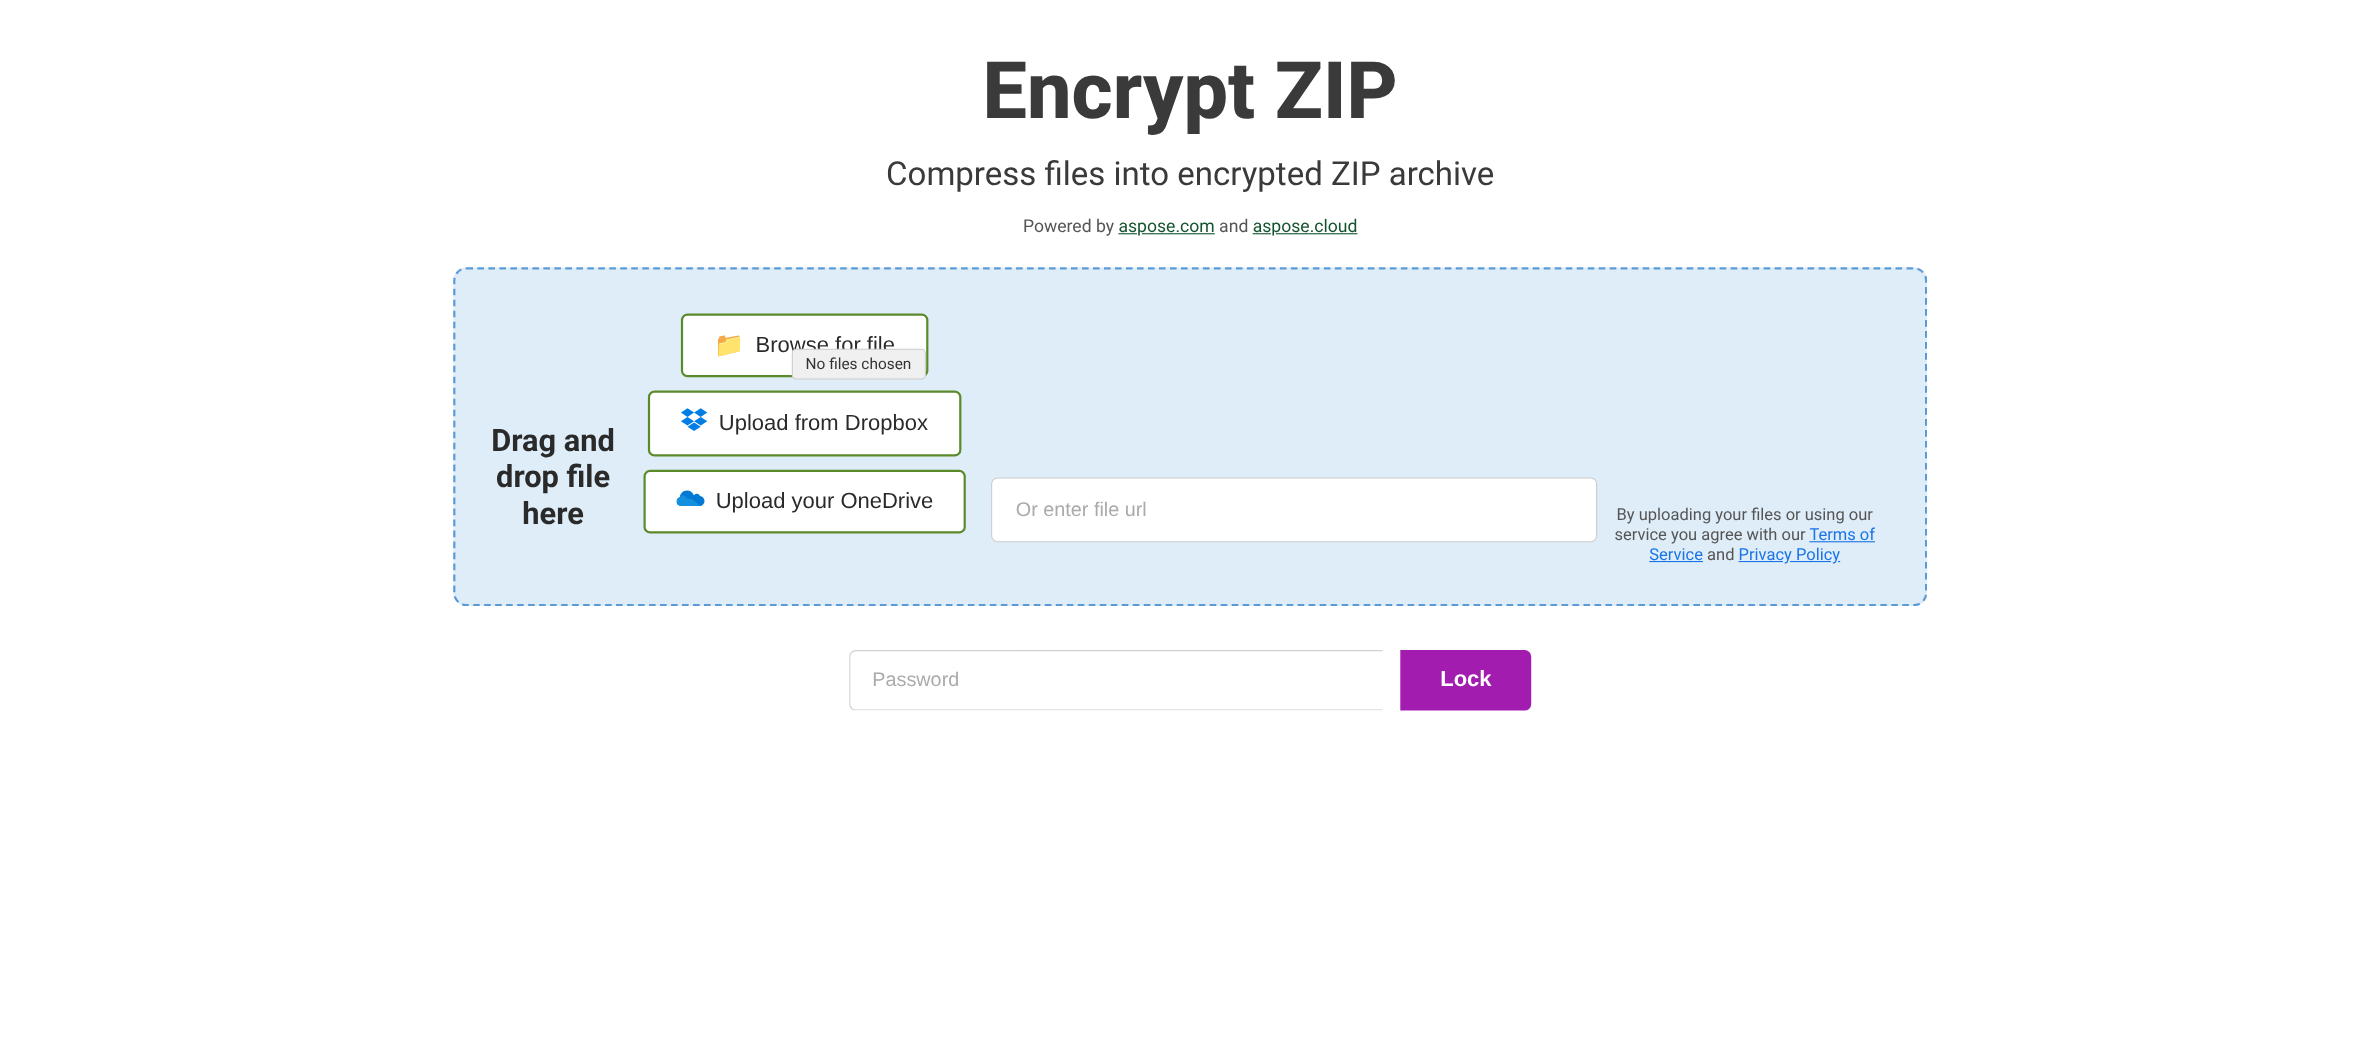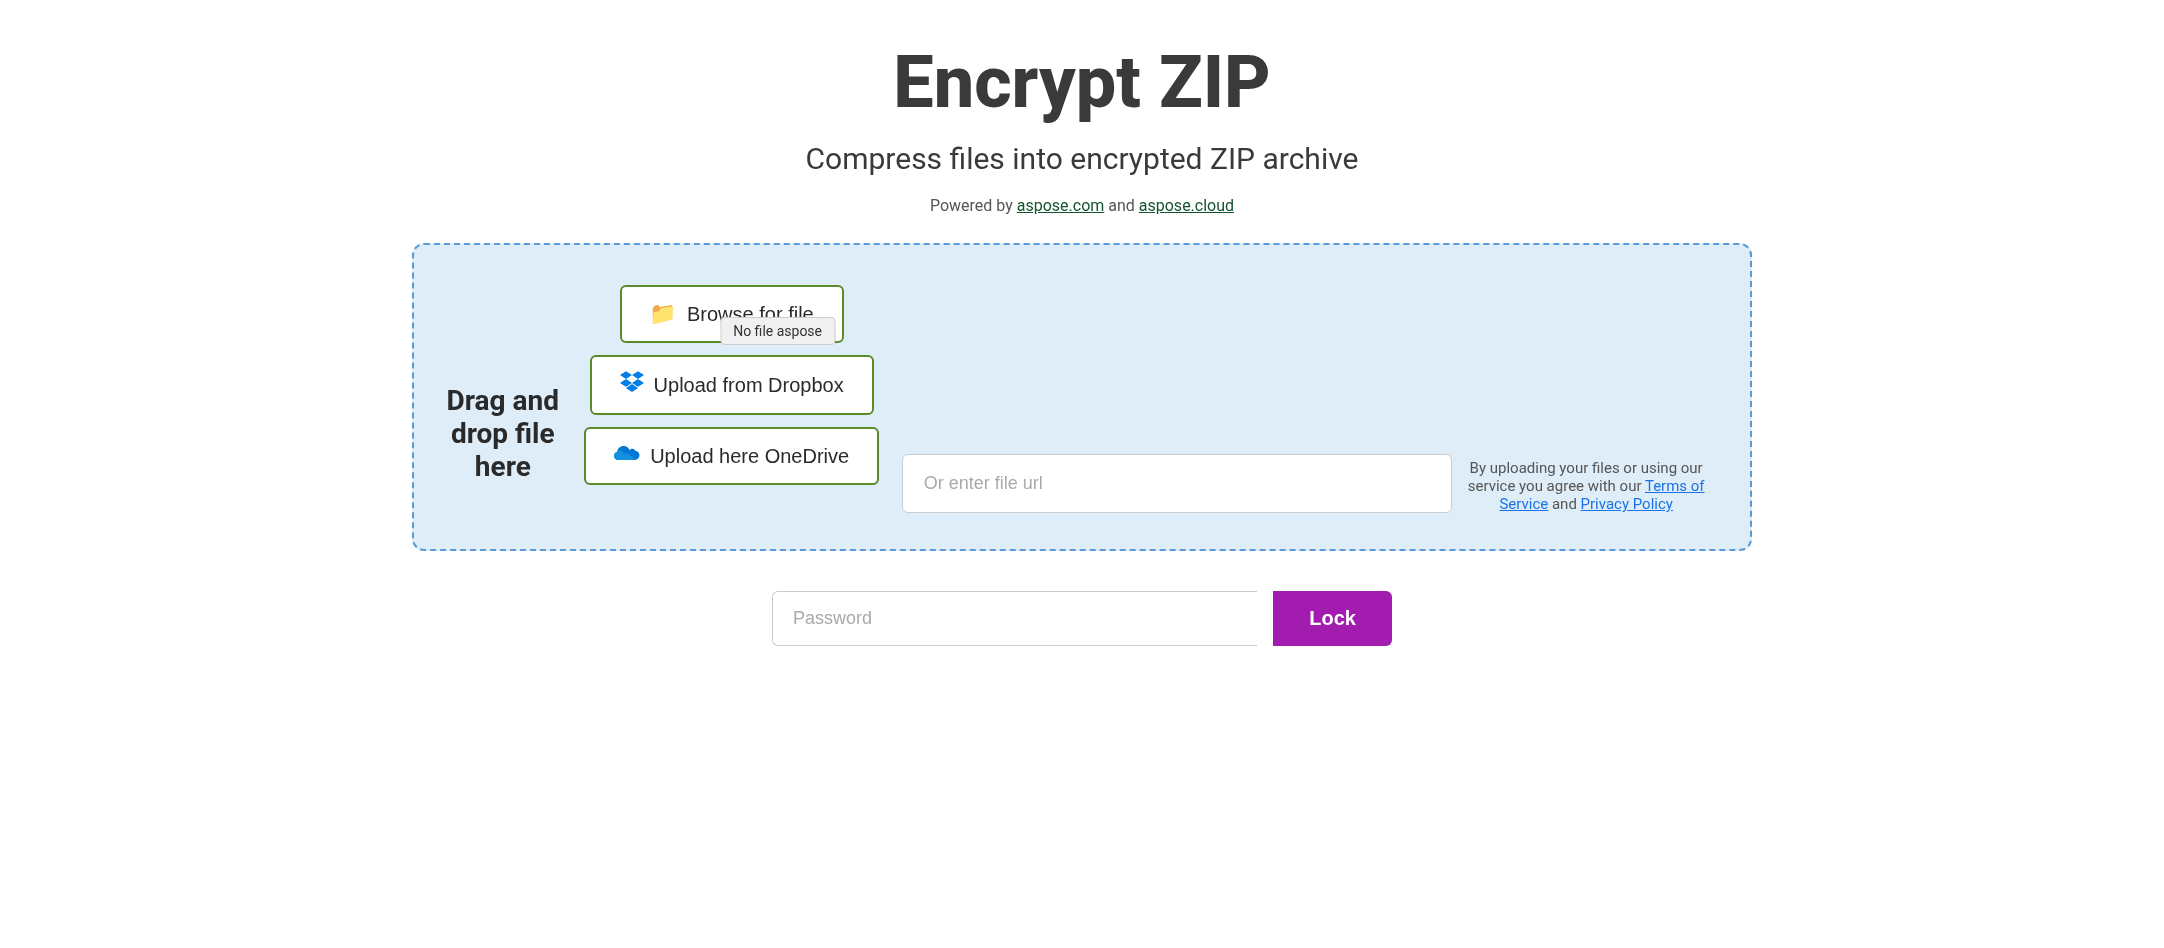--- a/index.html
+++ b/index.html
@@ -113,20 +113,21 @@
 
     .url-input {
       width: 100%;
       max-width: 1280px;
       padding: 18px 21px;
       font-size: 18px;
       color: #888;
       border: 1.5px solid #ccc;
       border-radius: 6px;
       background: #ffffff;
+      margin-bottom: 20px;
       outline: none;
     }
 
     .url-input::placeholder {
       color: #aaa;
     }
 
     .terms-text {
       font-size: 15px;
       color: #555;
@@ -215,31 +216,31 @@
             <path d="M10 0L0 6.5L10 13L20 6.5L10 0Z"></path>
             <path d="M30 0L20 6.5L30 13L40 6.5L30 0Z"></path>
             <path d="M0 19.5L10 26L20 19.5L10 13L0 19.5Z"></path>
             <path d="M30 13L20 19.5L30 26L40 19.5L30 13Z"></path>
             <path d="M10 28L20 21.5L30 28L20 34.5L10 28Z"></path>
           </svg>
         </span>
         <span>Upload from Dropbox</span>
       </button>
 
-      <div class="no-file-tooltip">No file aspose</div>
+      <div class="no-file-tooltip">No files chosen</div>
     </div>
 
     <button class="btn-upload">
       <span class="btn-icon onedrive-icon">
         <svg width="26" height="18" viewBox="0 0 48 30" fill="none" xmlns="http://www.w3.org/2000/svg">
           <path d="M29 8C27.3 3.4 22.9 0 17.7 0C11.3 0 6.1 4.9 5.6 11.2C2.4 12.1 0 15 0 18.5C0 22.6 3.4 26 7.5 26H38.5C43.1 26 47 22.1 47 17.5C47 13.2 43.6 9.7 39.4 9.2C38.5 7 36.5 5.5 34 5.5C32 5.5 30.3 6.5 29 8Z" fill="#0078d4"></path>
           <path d="M18 14C16.5 10.6 13.1 8.2 9.1 8.2C8.6 8.2 8.1 8.2 7.6 8.3C6.1 11.3 5.6 11.2 5.6 11.2C2.4 12.1 0 15 0 18.5C0 22.6 3.4 26 7.5 26H38.5C38.9 26 39.4 26 39.8 25.9L26 14H18Z" fill="#1490df"></path>
         </svg>
       </span>
-      <span>Upload here OneDrive</span>
+      <span>Upload your OneDrive</span>
     </button>
 
   </div>
 
   <input class="url-input" type="text" placeholder="Or enter file url" style="">
 
   <p class="terms-text">
     <span>By uploading your files or using our service you agree with our </span>
     <a href="#">Terms of Service</a>
     <span> and </span>

